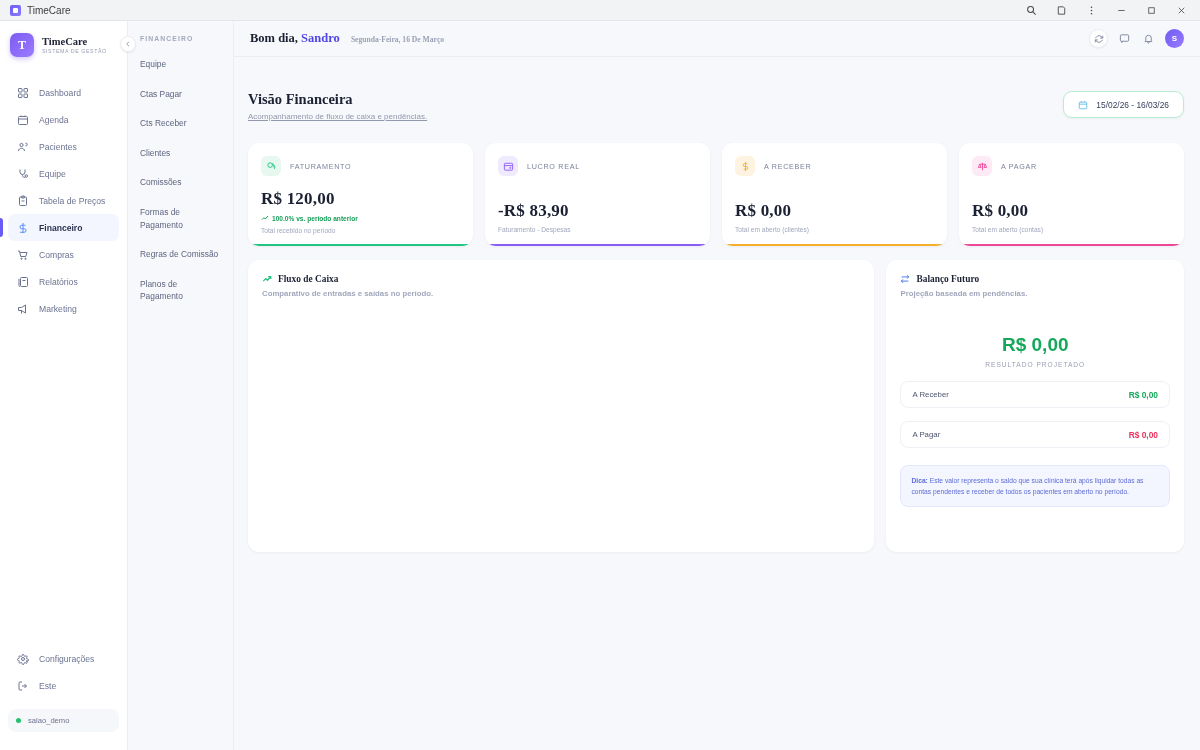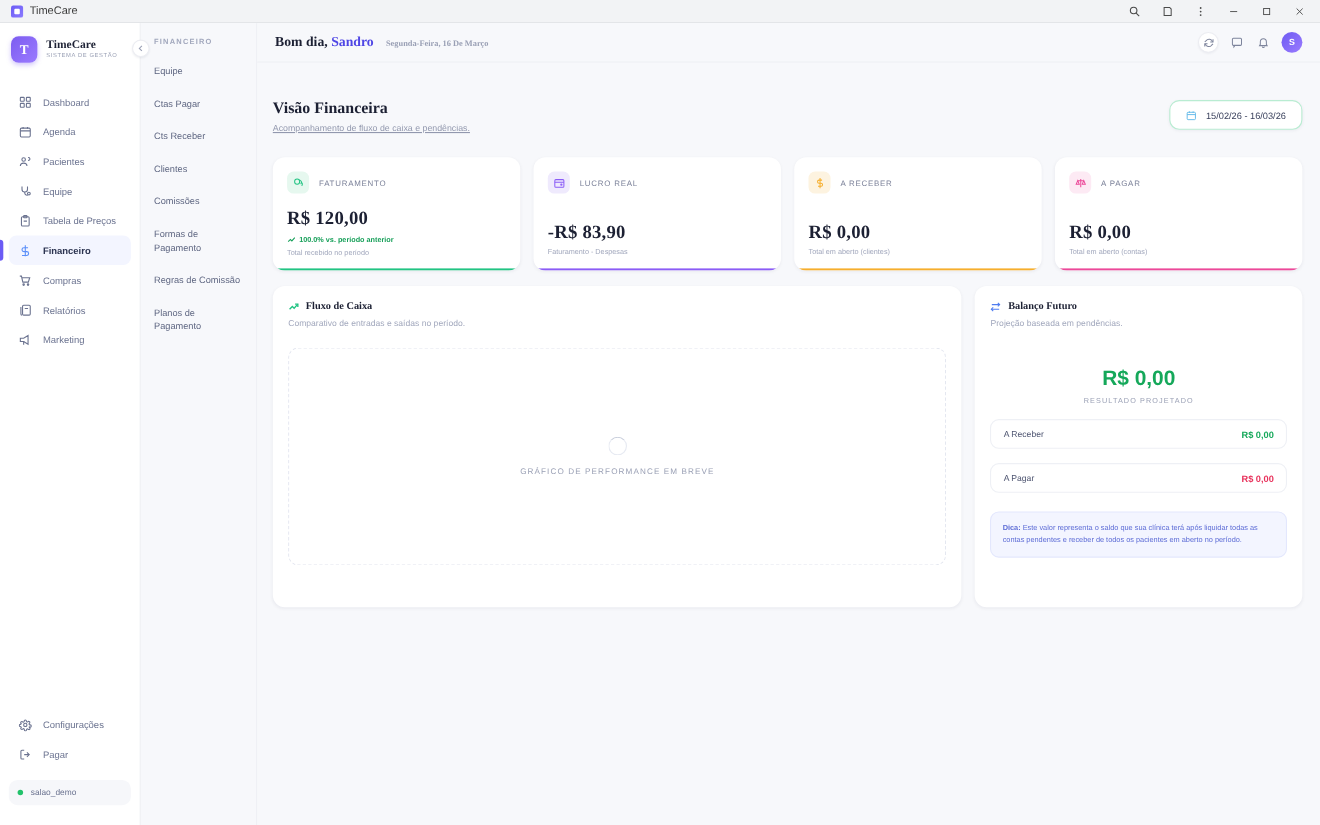--- a/index.html
+++ b/index.html
@@ -155,21 +155,21 @@
 
   
   .panels { display: flex; gap: 12px; margin-top: 14px; }
   .panel {
     background: #fff; border-radius: 11px; padding: 14px 14px 0 14px;
     box-shadow: 0 1px 3px rgba(20,25,60,.05);
   }
   .panel.flow { width: 632px; height: 292px; }
   .panel.balance { width: 300px; height: 292px; padding-bottom: 12px; }
   .panel-title { display: flex; align-items: center; gap: 6px; font-size: 9.4px; font-weight: bold; color: #1c2033; font-family: "Liberation Serif", serif; }
-  .panel-sub { font-size: 7.8px; color: #a2a8bd; margin-top: 5px; }
+  .panel-sub { font-size: 7.8px; color: #a2a8bd; margin-top: 5px; font-weight: bold; }
 
   .chart-placeholder {
     margin-top: 18px; height: 198px;
     border: 1.2px dashed #e4e7f0; border-radius: 9px;
     display: flex; flex-direction: column; align-items: center; justify-content: center; gap: 10px;
   }
   .spinner {
     width: 17px; height: 17px; border-radius: 50%;
     border: 1.6px solid #e7eaf2; border-top-color: #c6ccda;
   }
@@ -367,21 +367,21 @@
         <span>Configurações</span>
       </div>
       <div class="nav-item">
         <span class="ico">
             <svg width="12" height="12" viewBox="0 0 24 24" fill="none" stroke="currentColor" stroke-width="2">
               <path d="M10 4H6a2 2 0 0 0-2 2v12a2 2 0 0 0 2 2h4"></path>
               <polyline points="15,8 19,12 15,16"></polyline>
               <line x1="19" y1="12" x2="10" y2="12"></line>
             </svg>
           </span>
-        <span>Pagar</span>
+        <span>Este</span>
       </div>
       <div class="tenant">
         <span class="tenant-dot"></span>
         <span>salao_demo</span>
       </div>
     </div>
   </nav>
 
   <div class="collapse-handle">
     <svg width="8" height="8" viewBox="0 0 24 24" fill="none" stroke="currentColor" stroke-width="3">
@@ -531,24 +531,20 @@
         <div class="panel-title">
           <span style="color:#22c483;display:flex">
             <svg width="10" height="10" viewBox="0 0 24 24" fill="none" stroke="currentColor" stroke-width="3">
                 <polyline points="3,17 9,11 13,15 21,6"></polyline>
                 <polyline points="15,6 21,6 21,12"></polyline>
               </svg>
           </span>
           <span>Fluxo de Caixa</span>
         </div>
         <div class="panel-sub">Comparativo de entradas e saídas no período.</div>
-        <div class="chart-placeholder">
-          <div class="spinner"></div>
-          <div class="placeholder-text">GRÁFICO DE PERFORMANCE EM BREVE</div>
-        </div>
       </div>
 
       <div class="panel balance">
         <div class="panel-title">
           <span style="color:#4f7df0;display:flex">
             <svg width="10" height="10" viewBox="0 0 24 24" fill="none" stroke="currentColor" stroke-width="2.4">
                 <polyline points="17,3 21,7 17,11"></polyline>
                 <line x1="21" y1="7" x2="4" y2="7"></line>
                 <polyline points="7,13 3,17 7,21"></polyline>
                 <line x1="3" y1="17" x2="20" y2="17"></line>

